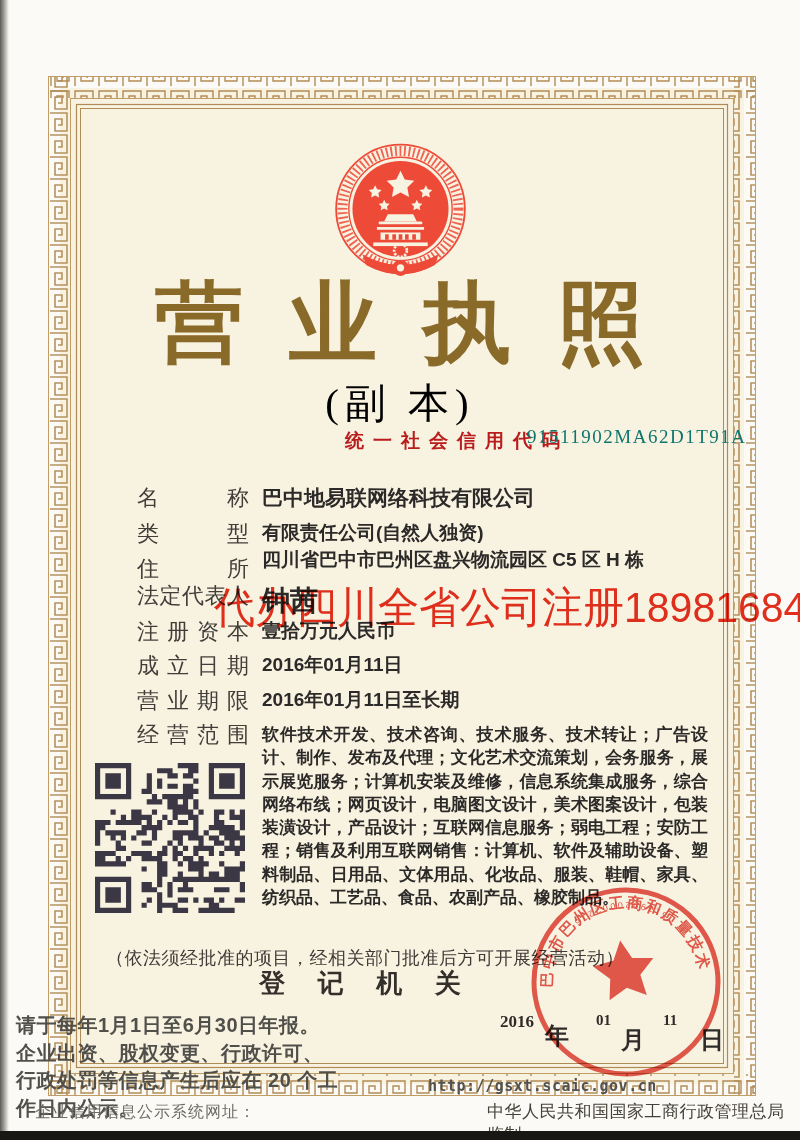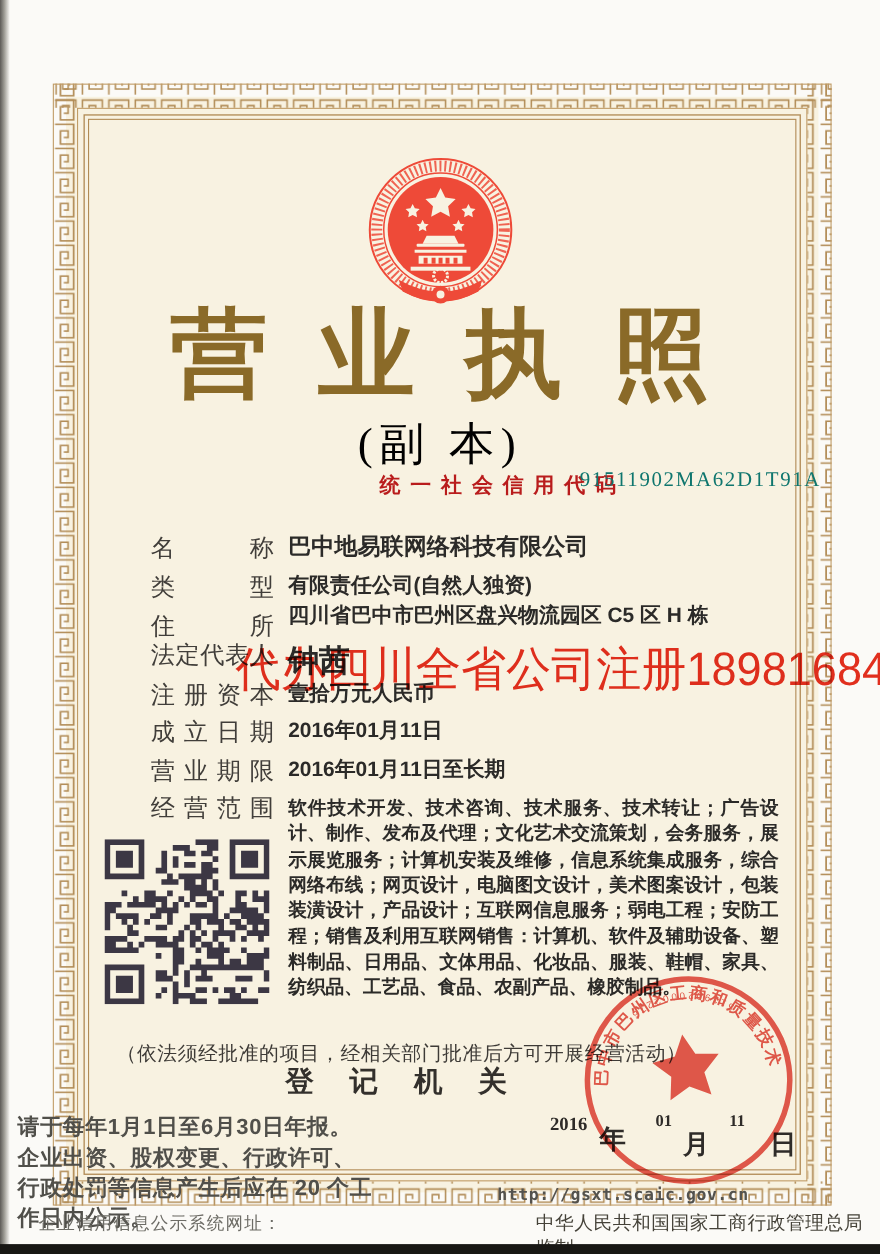--- a/index.html
+++ b/index.html
@@ -40,21 +40,21 @@
 
   .remark{left:0;top:946px;width:730px;text-align:center;font-size:18px;color:#3e3b37;letter-spacing:.5px;}
   .reg-label{left:0;top:966px;width:720px;text-align:center;font-size:26px;color:#33302c;
     letter-spacing:13px;text-indent:13px;font-weight:600;}
 
   .date-part{color:#2e2b28;font-weight:600;}
 
   .annual-note{left:16px;top:1012px;width:345px;font-size:20px;line-height:27.5px;
     color:#504f4a;white-space:pre-line;letter-spacing:.5px;}
   .url-stamp{left:428px;top:1077px;font-size:15px;font-weight:700;color:#53524e;
-    font-family:"DejaVu Sans Mono","Liberation Mono",monospace;letter-spacing:.5px;padding-left:24px;}
+    font-family:"DejaVu Sans Mono","Liberation Mono",monospace;letter-spacing:.5px;}
   .footer-left{left:35px;top:1102px;font-size:16px;color:#6d6c66;letter-spacing:1px;}
   .footer-right{left:487px;top:1100px;font-size:17px;color:#454239;letter-spacing:.5px;}
 
   .seal-wrap{left:522px;top:878px;width:208px;height:208px;mix-blend-mode:multiply;opacity:.82;
     transform:rotate(-8deg);}
   svg{display:block;}
 </style>
 </head>
 <body>
 

